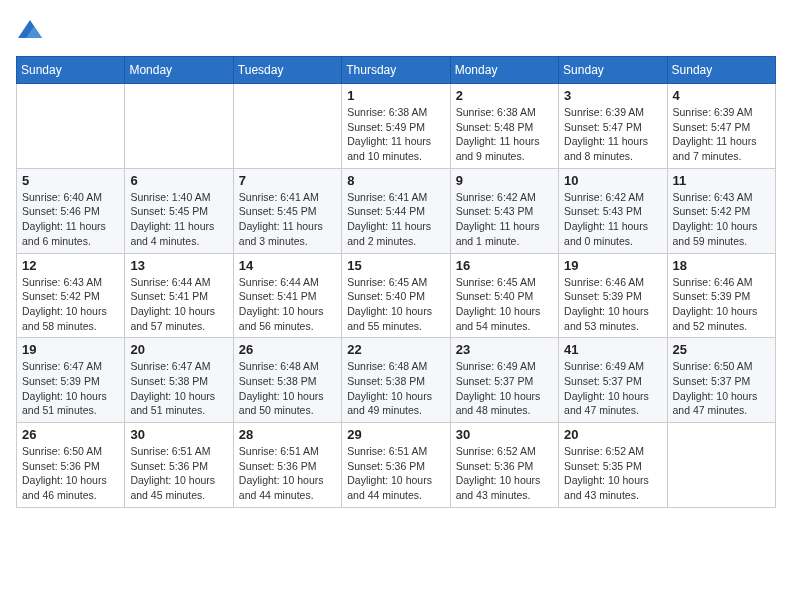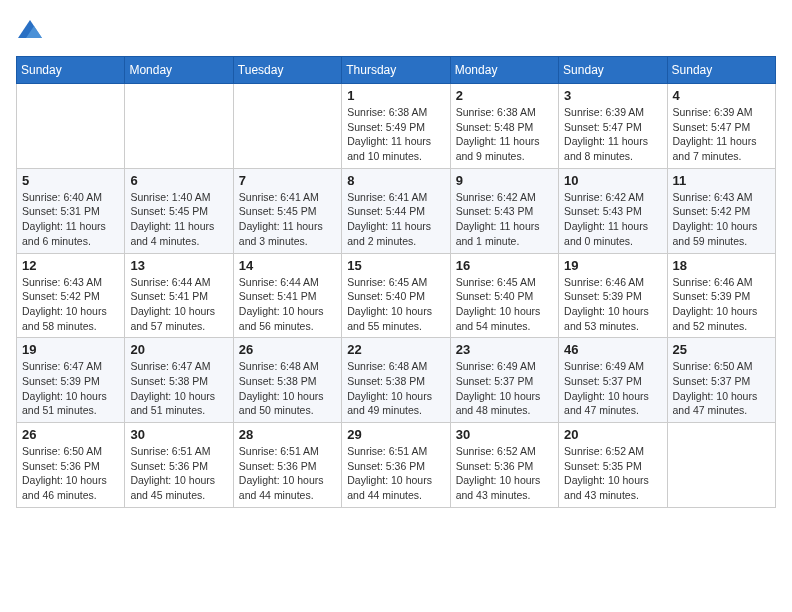--- a/index.html
+++ b/index.html
@@ -142,21 +142,21 @@
           <span class="day-num">4</span>
           <div class="day-info">Sunrise: 6:39 AM
 Sunset: 5:47 PM
 Daylight: 11 hours and 7 minutes.</div>
         </td>
       </tr>
       <tr>
         <td>
           <span class="day-num">5</span>
           <div class="day-info">Sunrise: 6:40 AM
-Sunset: 5:31 PM
+Sunset: 5:46 PM
 Daylight: 11 hours and 6 minutes.</div>
         </td>
         <td>
           <span class="day-num">6</span>
           <div class="day-info">Sunrise: 1:40 AM
 Sunset: 5:45 PM
 Daylight: 11 hours and 4 minutes.</div>
         </td>
         <td>
           <span class="day-num">7</span>
@@ -258,21 +258,21 @@
 Sunset: 5:38 PM
 Daylight: 10 hours and 49 minutes.</div>
         </td>
         <td>
           <span class="day-num">23</span>
           <div class="day-info">Sunrise: 6:49 AM
 Sunset: 5:37 PM
 Daylight: 10 hours and 48 minutes.</div>
         </td>
         <td>
-          <span class="day-num">46</span>
+          <span class="day-num">41</span>
           <div class="day-info">Sunrise: 6:49 AM
 Sunset: 5:37 PM
 Daylight: 10 hours and 47 minutes.</div>
         </td>
         <td>
           <span class="day-num">25</span>
           <div class="day-info">Sunrise: 6:50 AM
 Sunset: 5:37 PM
 Daylight: 10 hours and 47 minutes.</div>
         </td>

